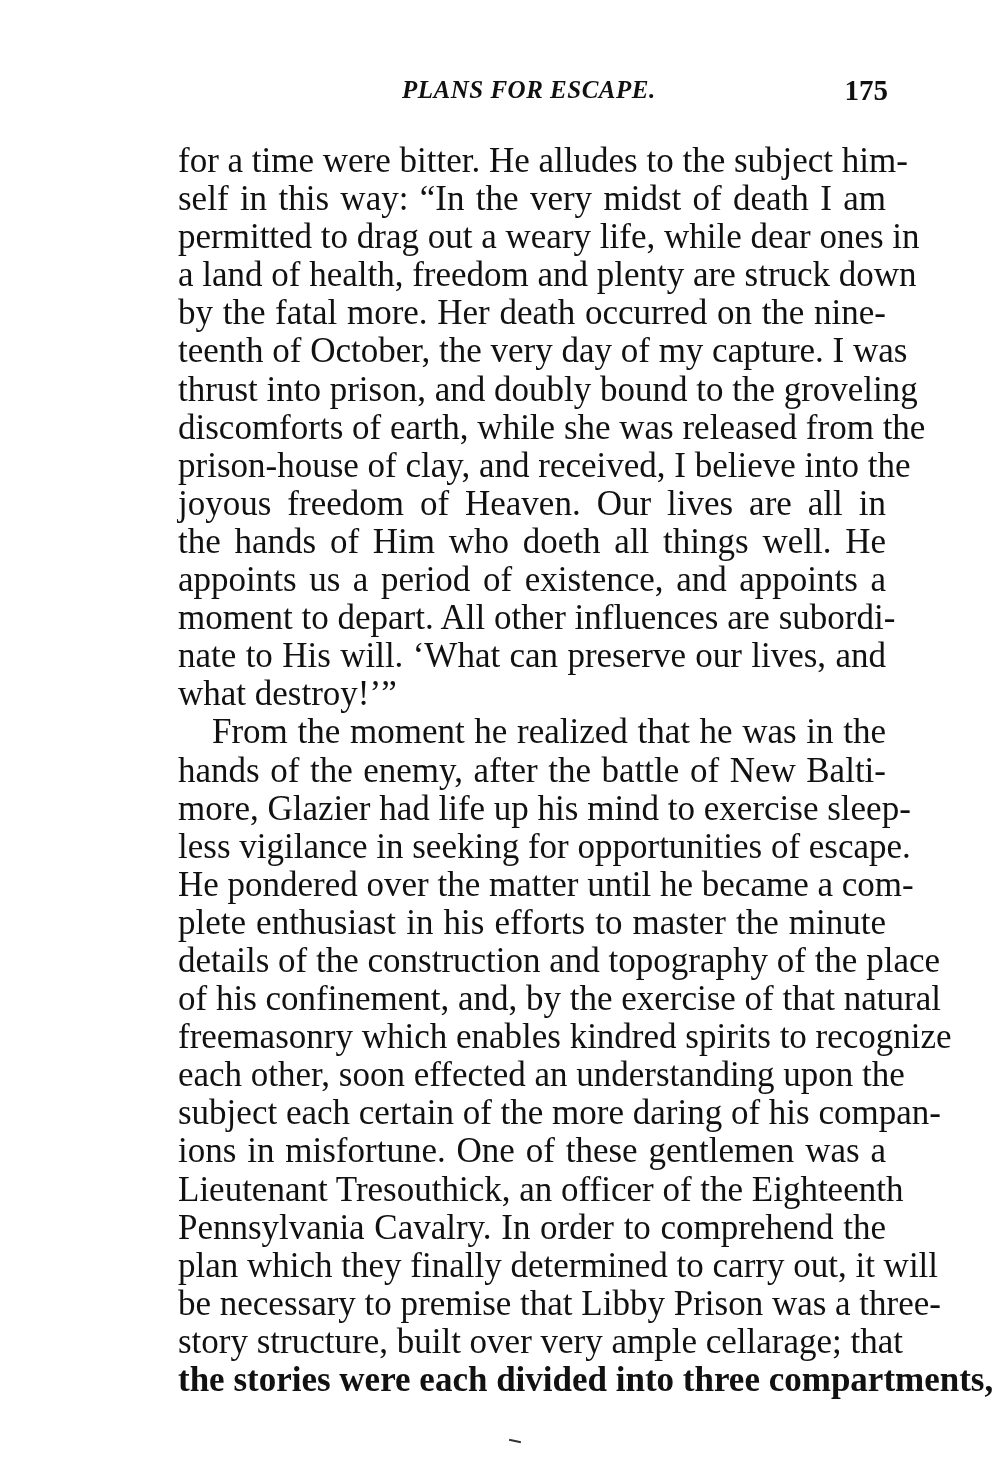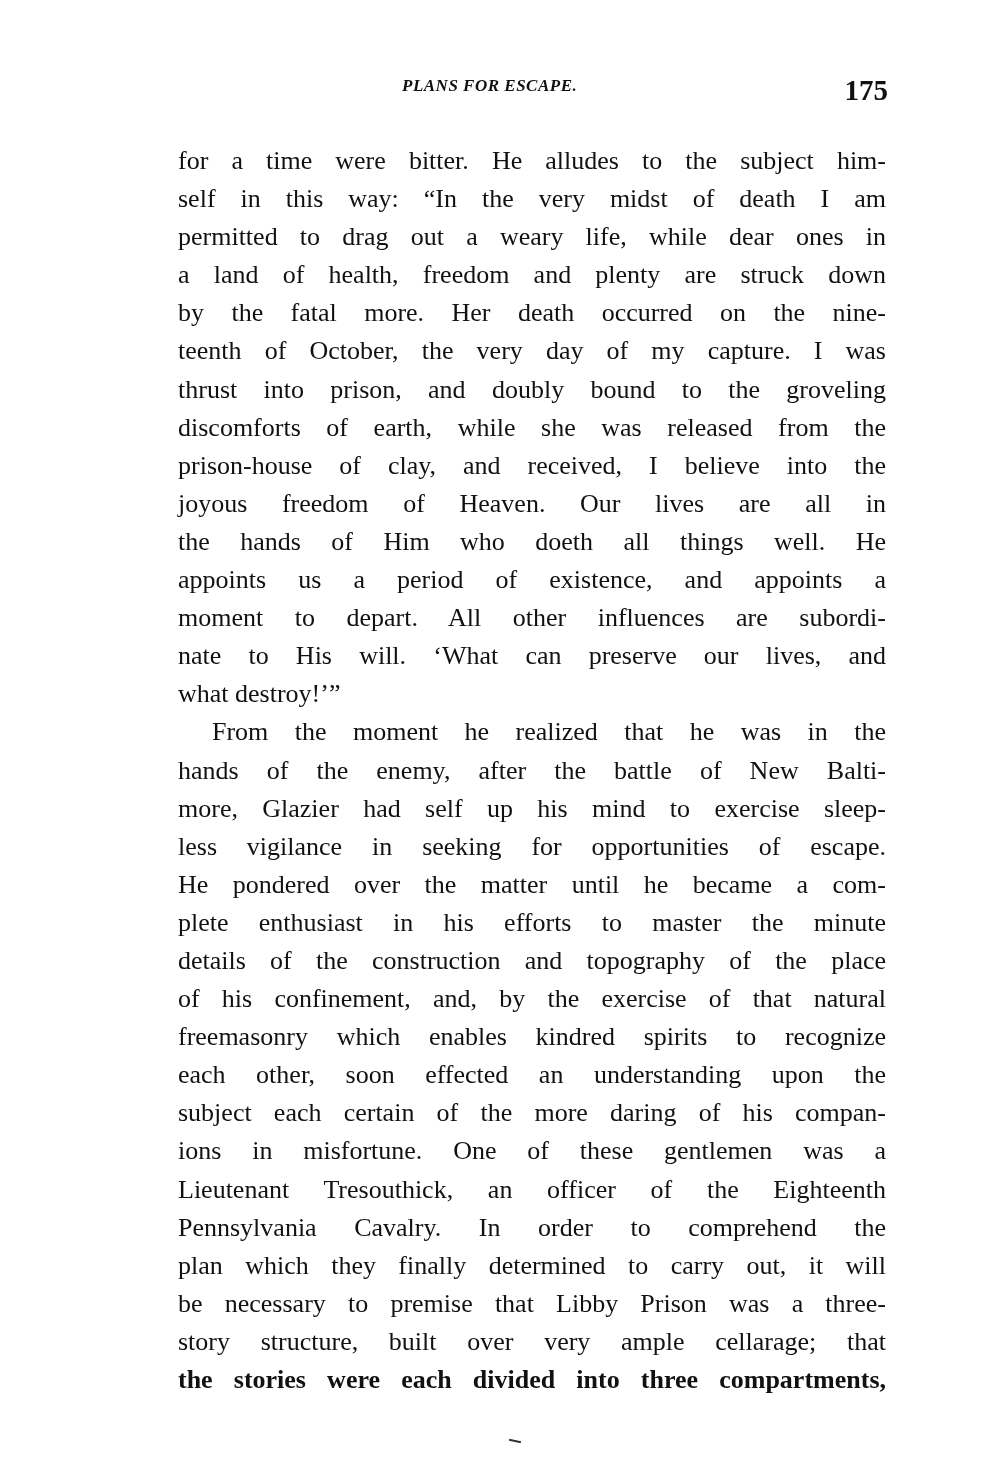--- a/index.html
+++ b/index.html
@@ -29,41 +29,41 @@
       top: 76px;
       width: 710px;
       height: 36px;
     }
     .running-title {
       position: absolute;
       left: 224px;
       top: 0;
       font-style: italic;
       font-weight: bold;
-      font-size: 17px;
+      font-size: 25px;
       letter-spacing: 0.5px;
     }
     .page-number {
       position: absolute;
       right: 0;
       top: -2px;
       font-weight: bold;
       font-size: 29px;
     }
     .body-text {
       position: absolute;
       left: 178px;
       top: 142px;
       width: 708px;
     }
     .line {
       display: block;
       height: 38.1px;
       line-height: 38.1px;
-      font-size: 26px;
+      font-size: 35px;
       text-align: justify;
       text-align-last: justify;
       white-space: nowrap;
       overflow: visible;
     }
     .line.last {
       text-align-last: left;
     }
     .line.indent {
       padding-left: 34px;
@@ -109,21 +109,21 @@
       <span class="line">the hands of Him who doeth all things well.  He</span>
       <span class="line">appoints us a period of existence, and appoints a</span>
       <span class="line">moment to depart.  All other influences are subordi-</span>
       <span class="line">nate to His will.  ‘What can preserve our lives, and</span>
       <span class="line last">what destroy!’”</span>
     </div>
 
     <div>
       <span class="line indent">From the moment he realized that he was in the</span>
       <span class="line">hands of the enemy, after the battle of New Balti-</span>
-      <span class="line">more, Glazier had self up his mind to exercise sleep-</span>
+      <span class="line">more, Glazier had life up his mind to exercise sleep-</span>
       <span class="line">less vigilance in seeking for opportunities of escape.</span>
       <span class="line">He pondered over the matter until he became a com-</span>
       <span class="line">plete enthusiast in his efforts to master the minute</span>
       <span class="line">details of the construction and topography of the place</span>
       <span class="line">of his confinement, and, by the exercise of that natural</span>
       <span class="line">freemasonry which enables kindred spirits to recognize</span>
       <span class="line">each other, soon effected an understanding upon the</span>
       <span class="line">subject each certain of the more daring of his compan-</span>
       <span class="line">ions in misfortune.  One of these gentlemen was a</span>
       <span class="line">Lieutenant Tresouthick, an officer of the Eighteenth</span>

